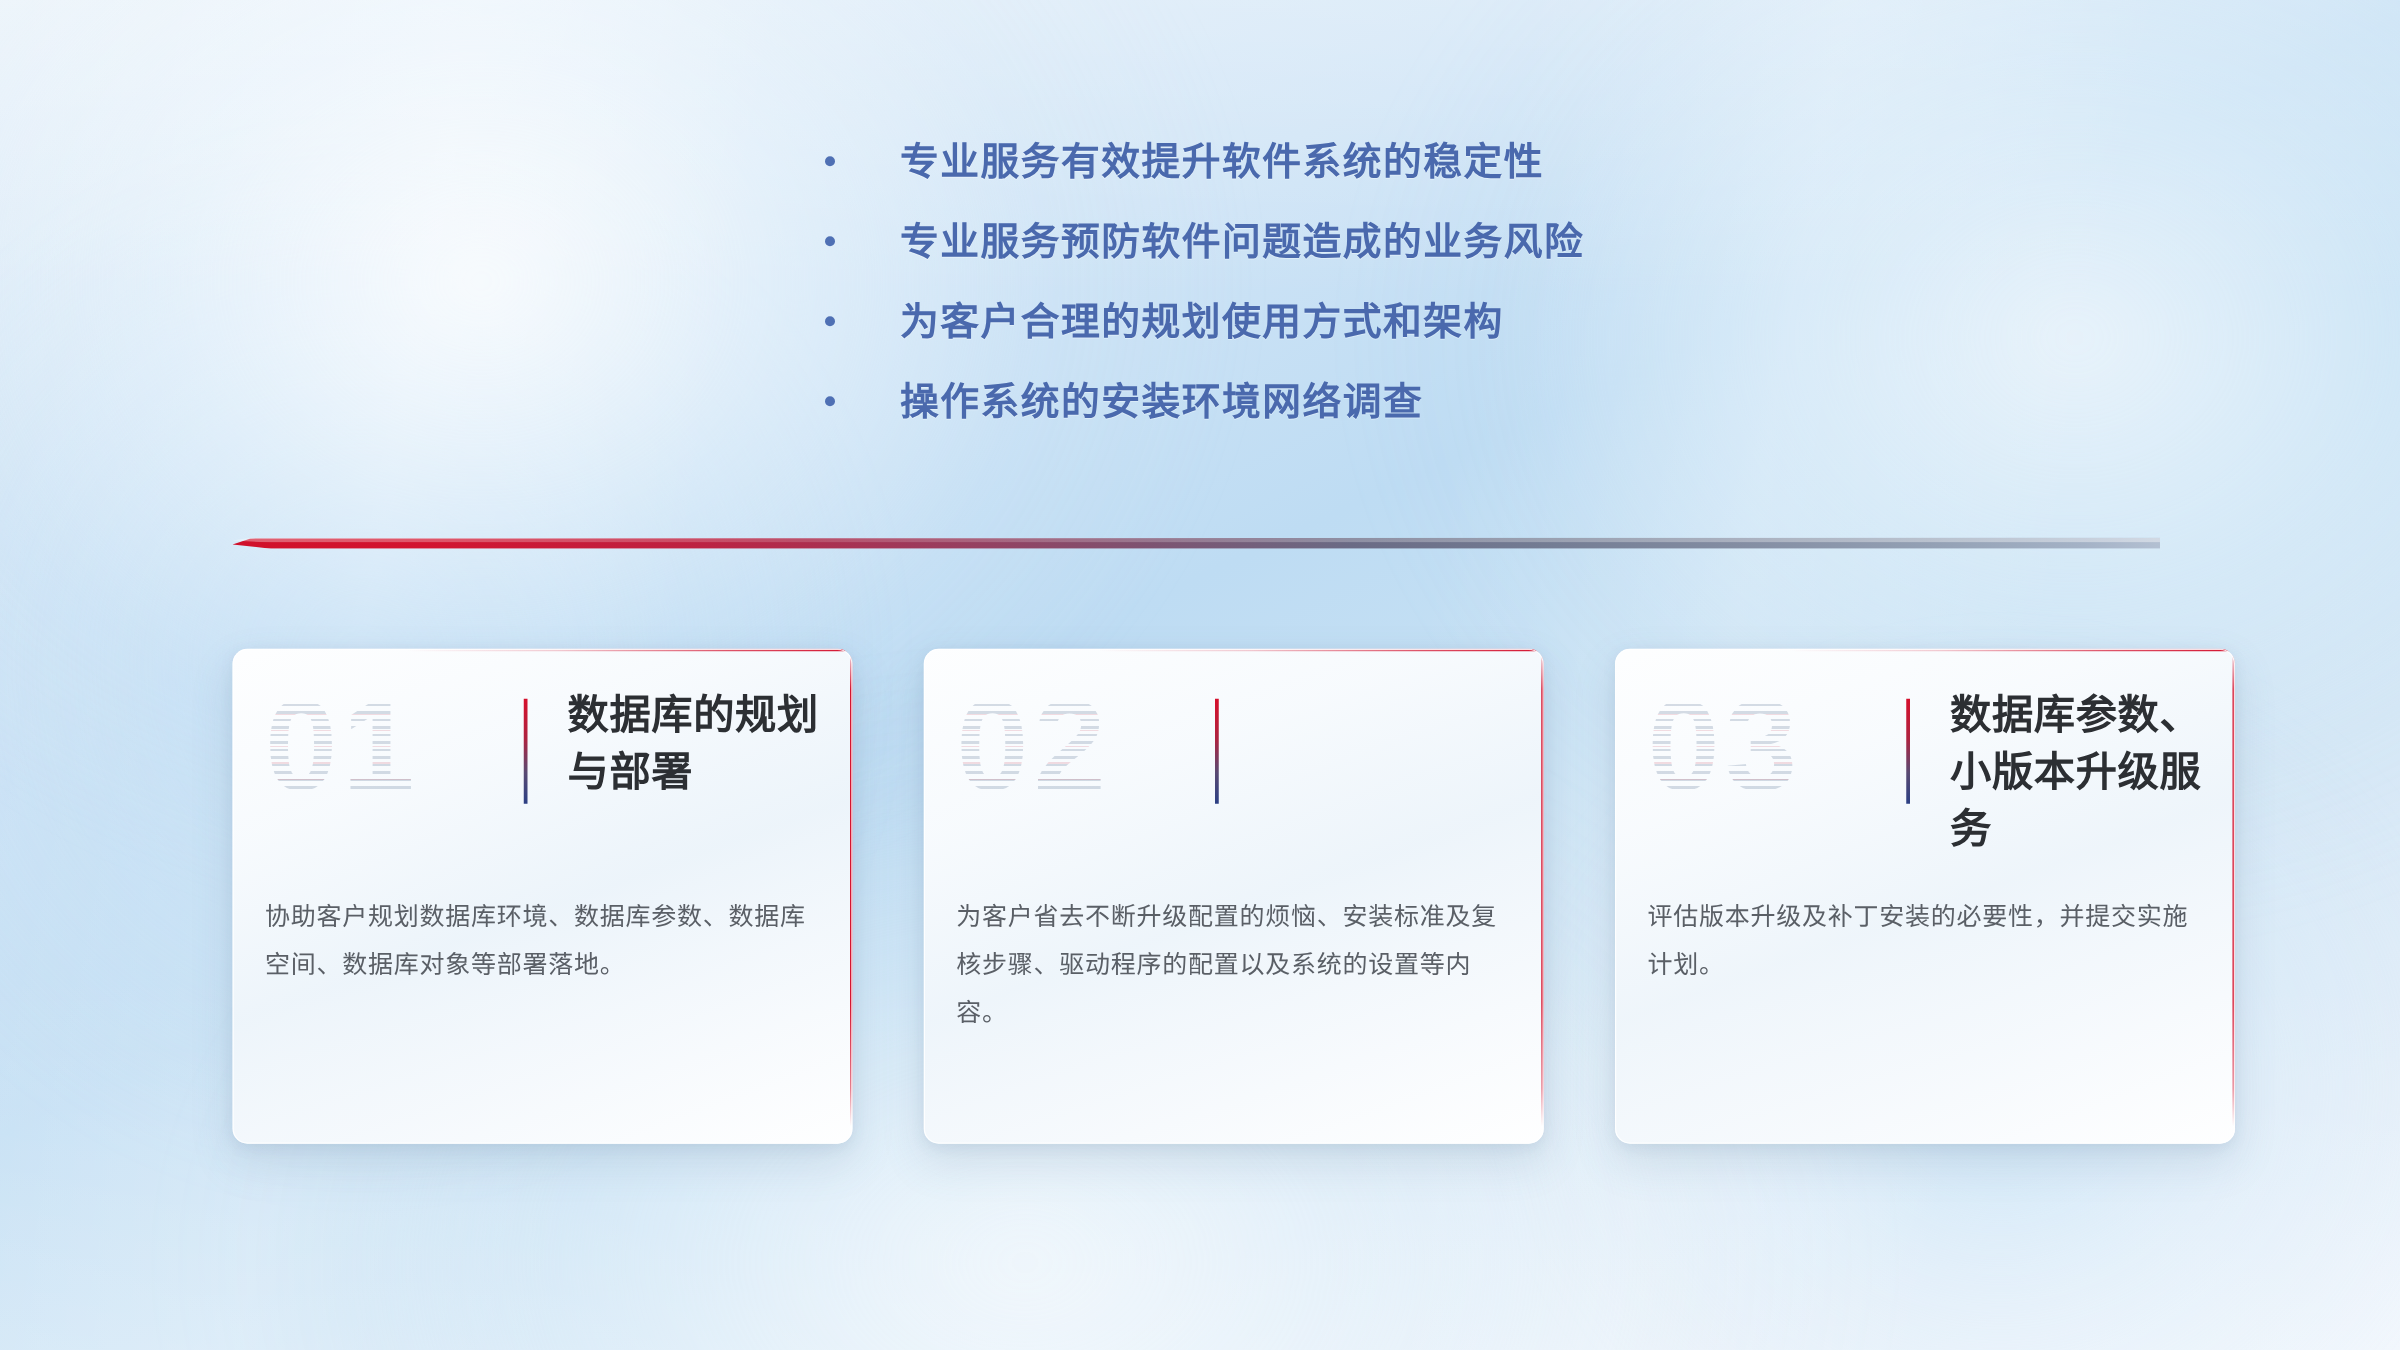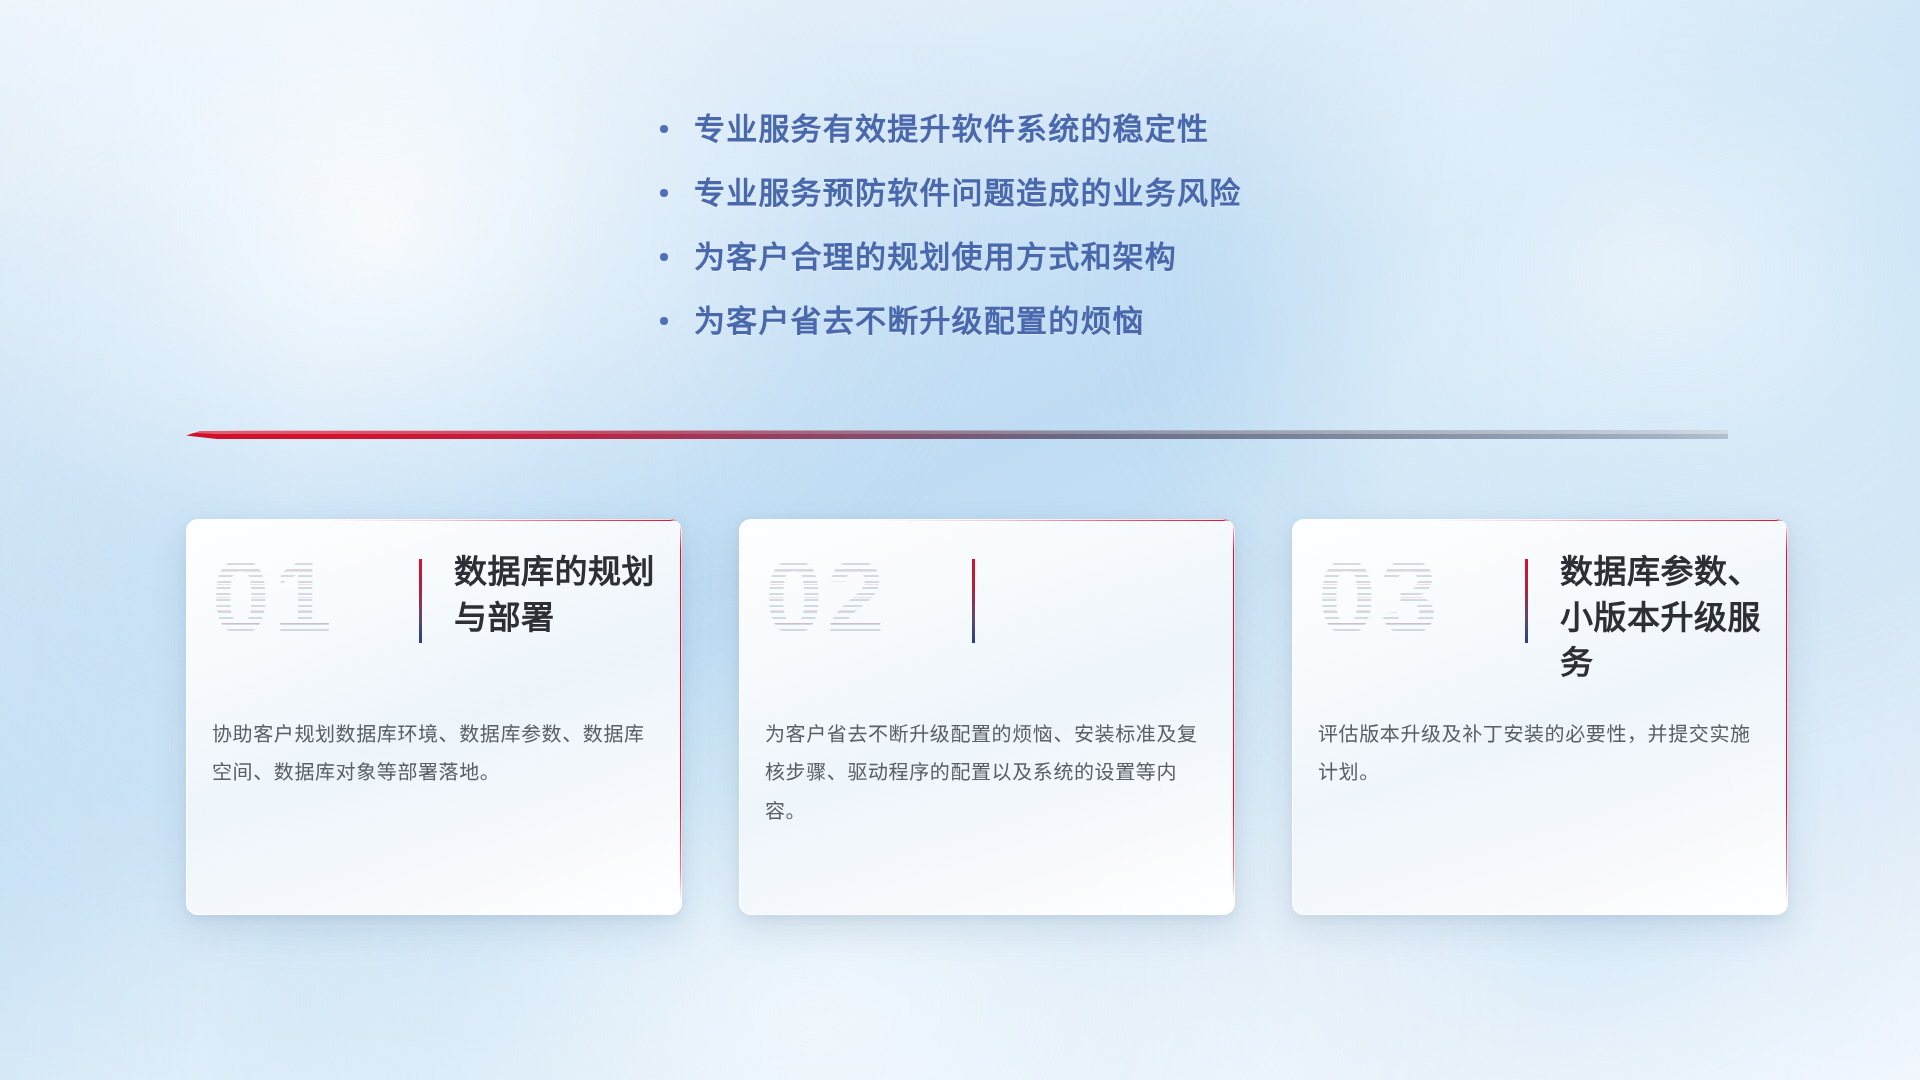--- a/index.html
+++ b/index.html
@@ -119,20 +119,21 @@
   .bullets {
     position: absolute;
     left: 660px;
     top: 104px;
     width: 820px;
   }
   .bullet-row {
     display: flex;
     align-items: baseline;
     height: 64px;
+    gap: 26px;
   }
   .bullet-dot {
     width: 34px;
     flex: 0 0 34px;
     color: #4b6bb0;
     font-size: 27px;
     line-height: 1;
     text-align: left;
     position: relative;
     top: -4px;
@@ -362,21 +363,21 @@
       <span class="bullet-text">专业服务预防软件问题造成的业务风险</span>
     </div>
 
     <div class="bullet-row">
       <span class="bullet-dot"></span>
       <span class="bullet-text">为客户合理的规划使用方式和架构</span>
     </div>
 
     <div class="bullet-row">
       <span class="bullet-dot"></span>
-      <span class="bullet-text">为客户省去不断升级配置的烦恼</span>
+      <span class="bullet-text">操作系统的安装环境网络调查</span>
     </div>
 
   </div>
 
   <div class="divider-wrap">
     <div class="divider-line"></div>
     <div class="divider-sheen"></div>
   </div>
 
   <div class="cards">

